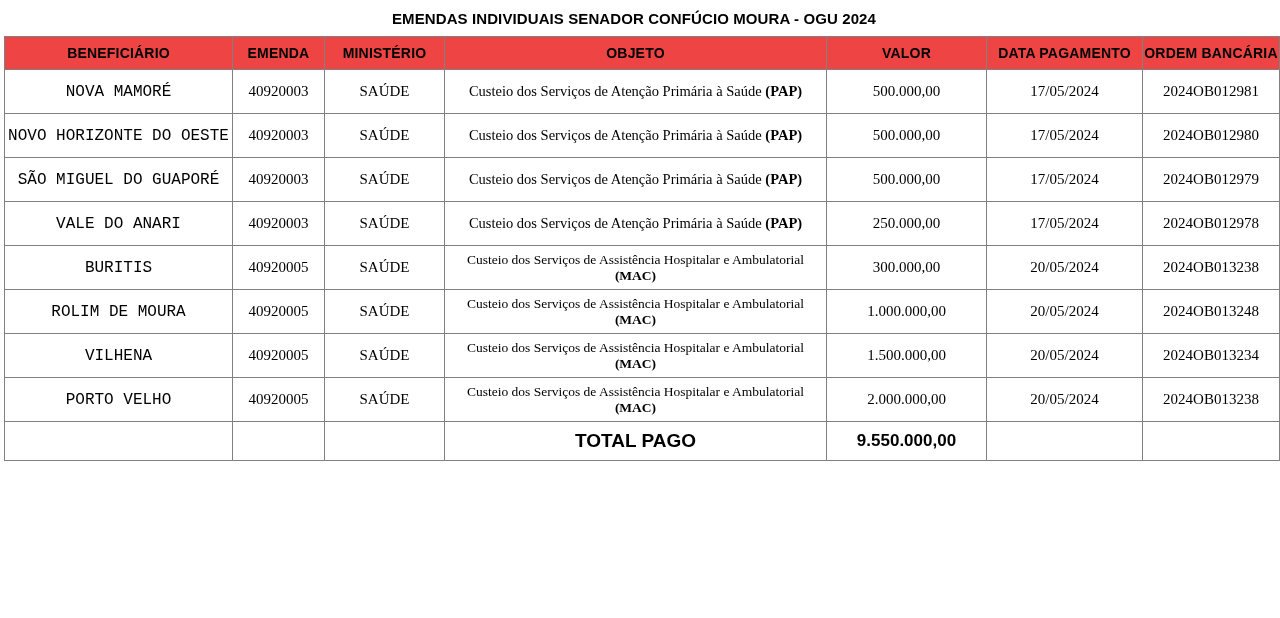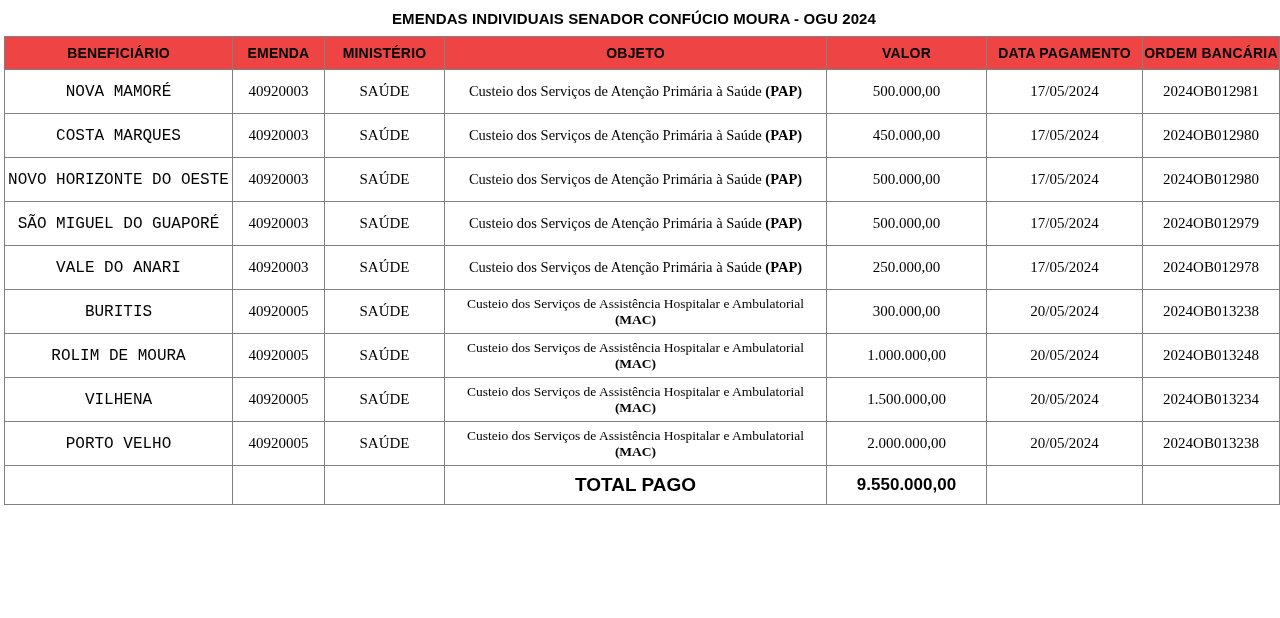--- a/index.html
+++ b/index.html
@@ -154,29 +154,20 @@
         <tr>
           <td class="benef">NOVA MAMORÉ</td>
           <td class="emenda">40920003</td>
           <td class="minist">SAÚDE</td>
           <td class="objeto"><span>Custeio dos Serviços de Atenção Primária à Saúde </span><b>(PAP)</b></td>
           <td class="valor">500.000,00</td>
           <td class="data">17/05/2024</td>
           <td class="ordem">2024OB012981</td>
         </tr>
         <tr>
-          <td class="benef">COSTA MARQUES</td>
-          <td class="emenda">40920003</td>
-          <td class="minist">SAÚDE</td>
-          <td class="objeto"><span>Custeio dos Serviços de Atenção Primária à Saúde </span><b>(PAP)</b></td>
-          <td class="valor">450.000,00</td>
-          <td class="data">17/05/2024</td>
-          <td class="ordem">2024OB012980</td>
-        </tr>
-        <tr>
           <td class="benef">NOVO HORIZONTE DO OESTE</td>
           <td class="emenda">40920003</td>
           <td class="minist">SAÚDE</td>
           <td class="objeto"><span>Custeio dos Serviços de Atenção Primária à Saúde </span><b>(PAP)</b></td>
           <td class="valor">500.000,00</td>
           <td class="data">17/05/2024</td>
           <td class="ordem">2024OB012980</td>
         </tr>
         <tr>
           <td class="benef">SÃO MIGUEL DO GUAPORÉ</td>

